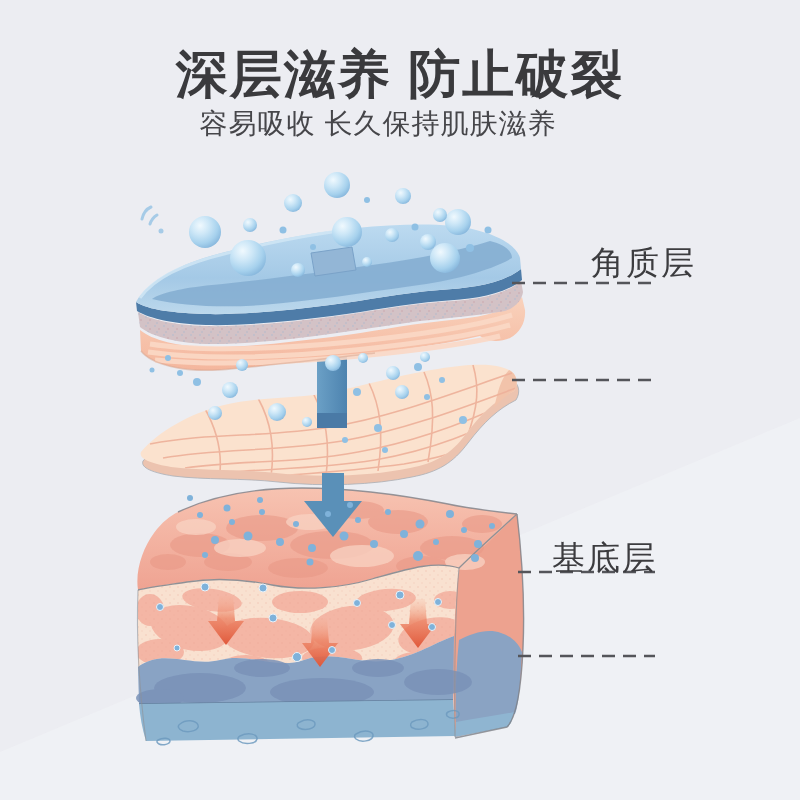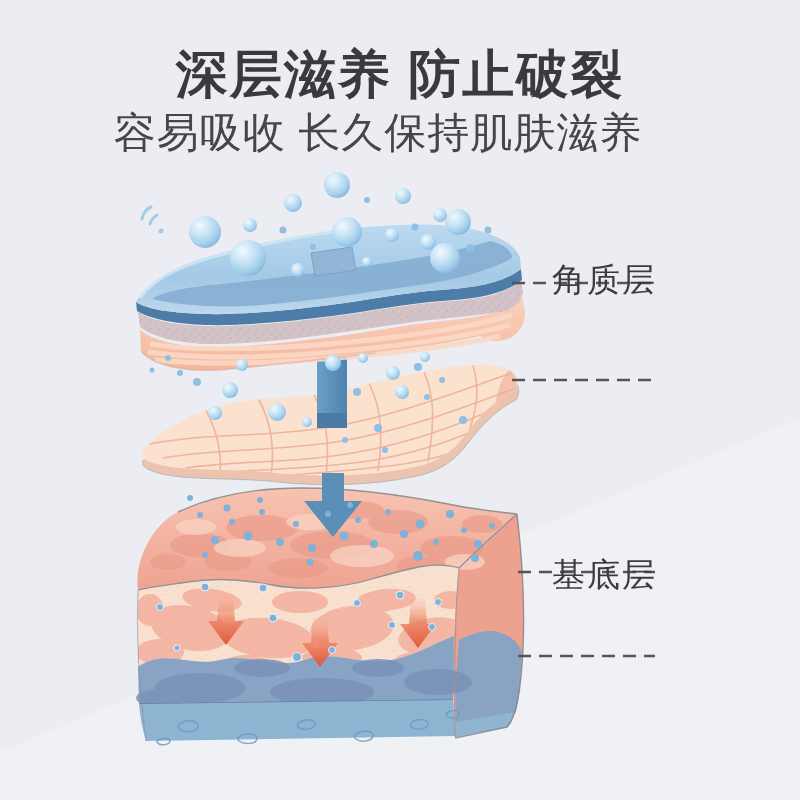--- a/index.html
+++ b/index.html
@@ -3,23 +3,23 @@
 <meta charset="utf-8">
 <style>
   html,body{margin:0;padding:0;background:#ecedf2;}
   .stage{position:relative;width:800px;height:800px;overflow:hidden;
          background:#ecedf2;font-family:"Liberation Sans",sans-serif;}
   .stage svg{position:absolute;left:0;top:0;}
   .txt{position:absolute;white-space:nowrap;}
   .title{left:0;top:40px;width:800px;text-align:center;
          font-size:52px;font-weight:700;letter-spacing:2px;color:#3a3a3d;}
   .subtitle{left:0;top:105px;width:756px;text-align:center;
-            font-size:42px;font-weight:500;letter-spacing:1px;color:#46464a;}
+            font-size:28px;font-weight:500;letter-spacing:1px;color:#46464a;}
   .layer-label{font-size:33px;font-weight:500;letter-spacing:2px;color:#3c3c3f;left:552px;}
-  .ll-1{top:258px;} .ll-2{top:338px;} .ll-3{top:553px;} .ll-4{top:615px;}
+  .ll-1{top:241px;margin-left:39px;} .ll-2{top:338px;} .ll-3{top:536px;} .ll-4{top:615px;}
 </style>
 </head>
 <body>
 
 <div class="stage">
 
 <svg width="800" height="800" viewBox="0 0 800 800">
   <defs>
     <radialGradient id="bubbleG" cx="35%" cy="30%" r="80%">
       <stop offset="0%" stop-color="#f0f9fe"></stop>

